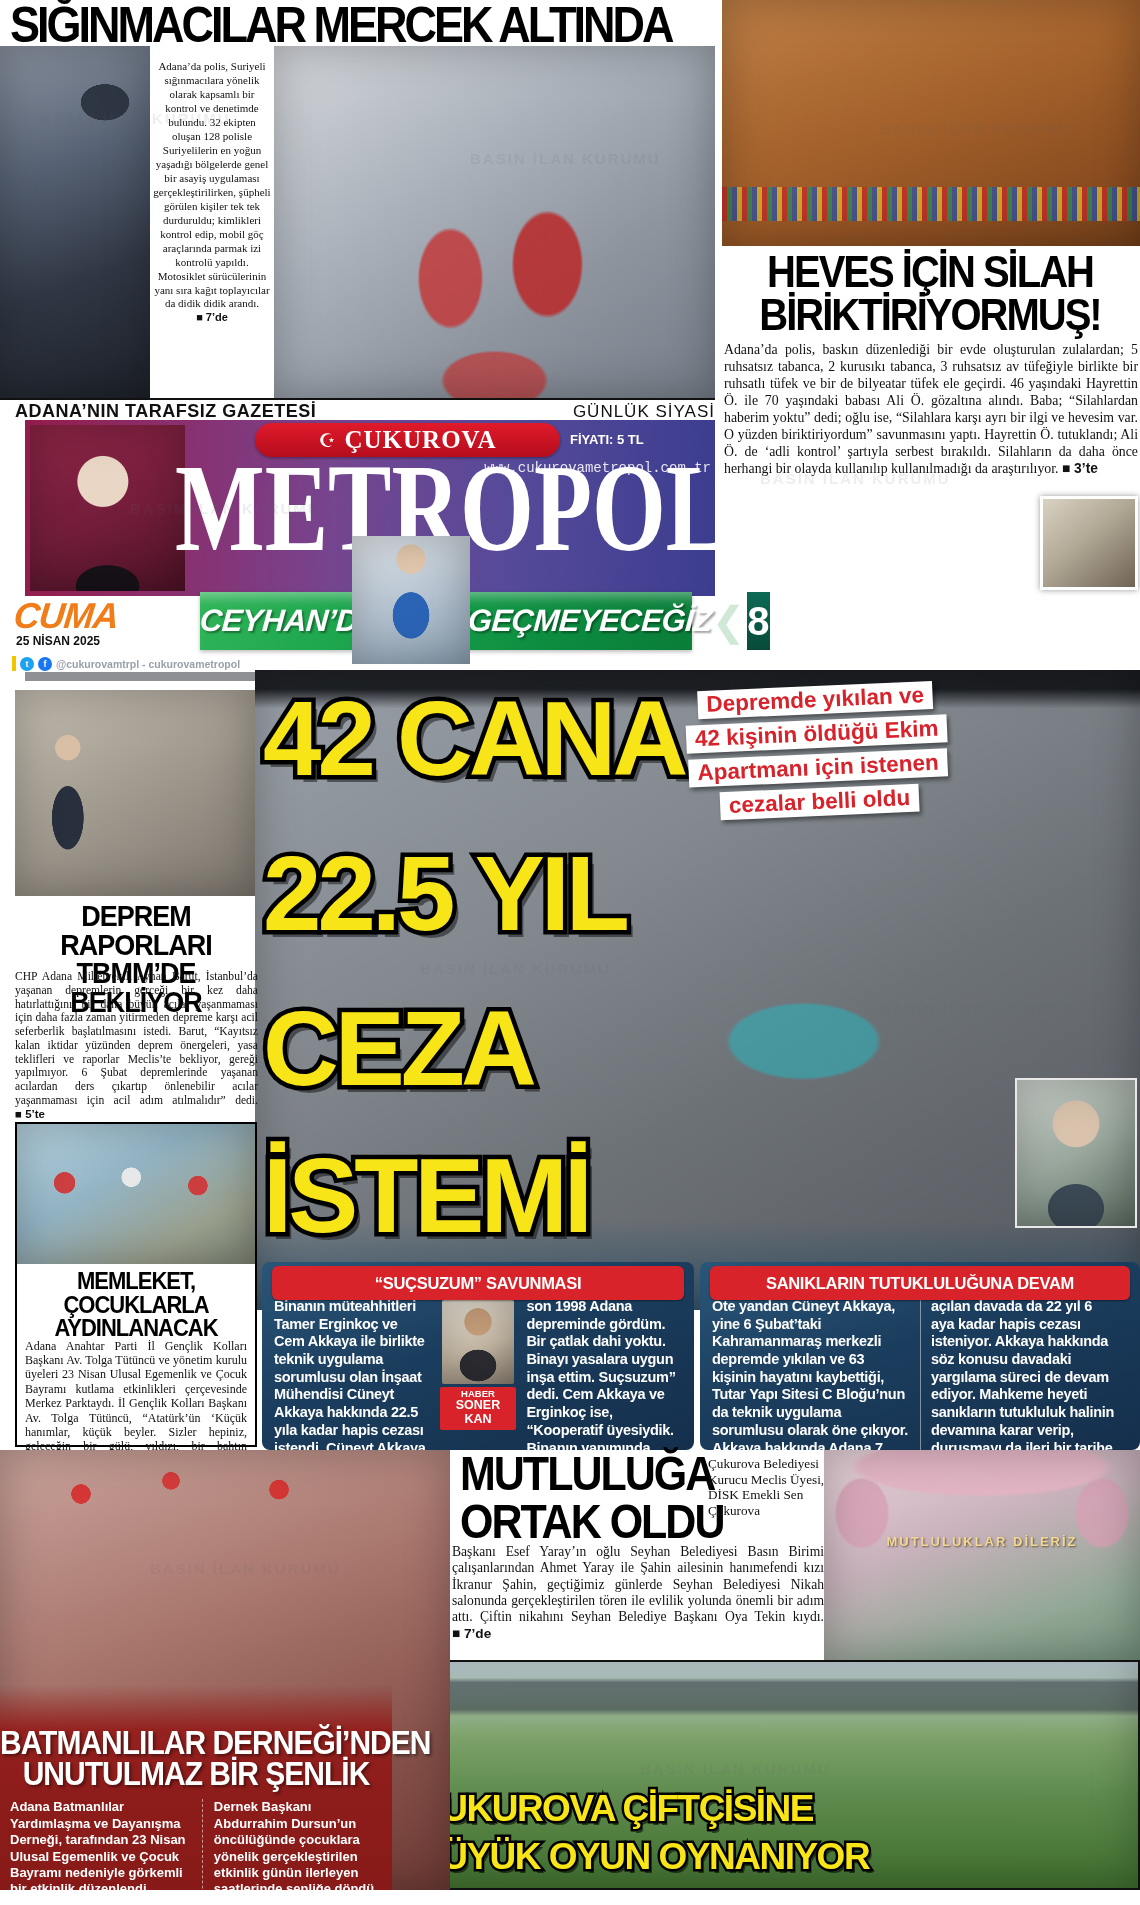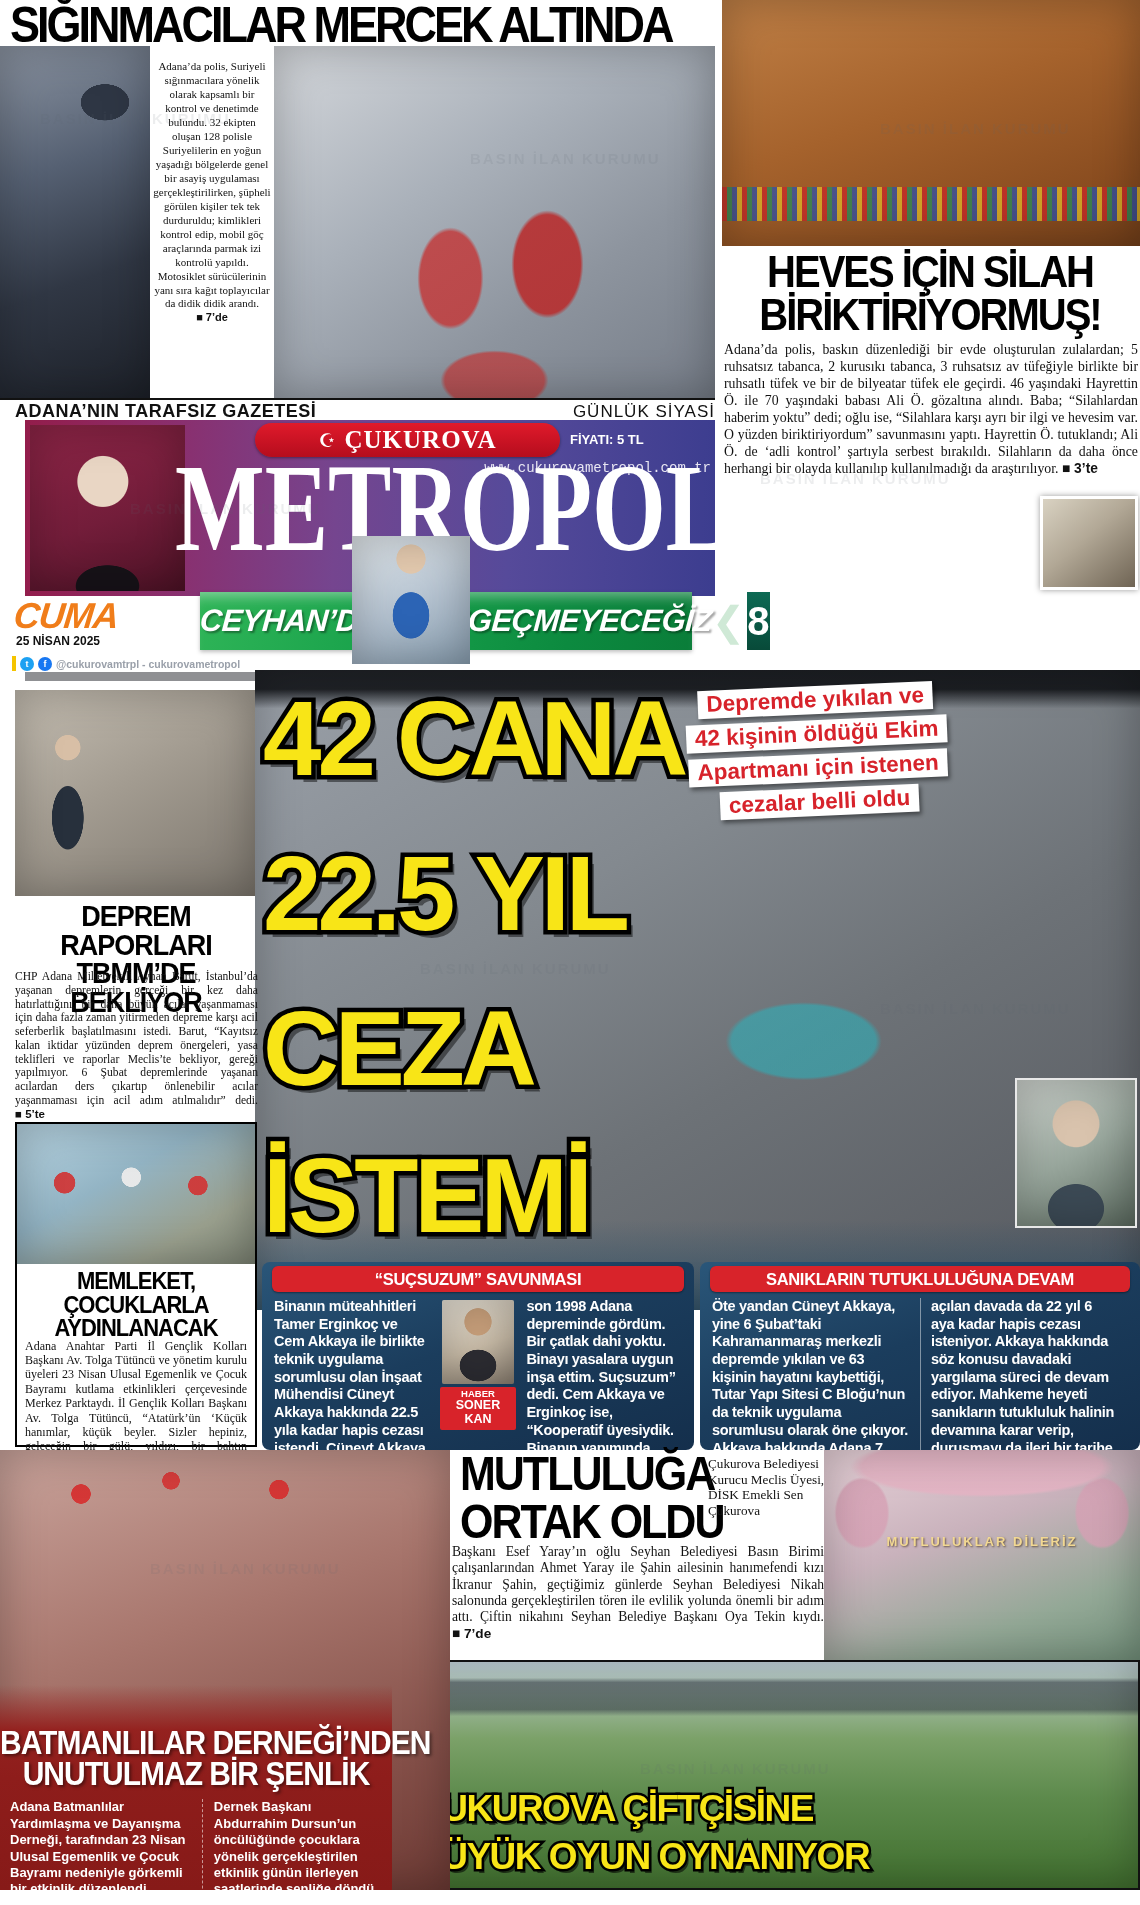--- a/index.html
+++ b/index.html
@@ -162,21 +162,21 @@
       radial-gradient(circle 10px at 48% 38%, rgba(235,235,235,.95) 0 95%, transparent 100%),
       radial-gradient(circle 10px at 76% 44%, rgba(210,50,50,.9) 0 95%, transparent 100%),
       linear-gradient(150deg,#b9d6e4 0%,#93b4c4 40%,#9aa08e 75%,#7d8474 100%); }
   #mk-headline { margin-top:6px; font-size:22px; letter-spacing:-1px; }
   #mk-body { padding:6px 8px 0; font-size:12px; line-height:1.2; text-align:justify; }
   #mk-body .ref { font-size:12px; }
 
   
   .navy { position:absolute; background:linear-gradient(160deg,#2a5679 0%,#1b3d5d 45%,#142f4c 100%);
     border-radius:8px; color:#fff; }
-  .navy .rhead { position:absolute; left:10px; right:10px; top:4px; height:26px; background:#d8232a;
+  .navy .rhead { position:absolute; left:10px; right:10px; top:4px; height:34px; background:#d8232a;
     border-radius:6px; display:flex; align-items:center; justify-content:center;
     font:bold 16.5px "Liberation Sans",sans-serif; letter-spacing:-.3px; color:#fff;
     box-shadow:0 1px 2px rgba(0,0,0,.4); }
   .navy .cols { display:flex; gap:10px; padding:36px 12px 8px; }
   .navy p { font:bold 14.5px/1.22 "Liberation Sans",sans-serif; letter-spacing:-.3px; }
   #sucsuzum { left:262px; top:1262px; width:432px; height:188px; }
   #sucsuzum .c1 { width:162px; } #sucsuzum .c2 { width:162px; }
   #sucsuzum .mid { width:80px; display:flex; flex-direction:column; align-items:center; margin-top:2px; }
   #sucsuzum .jphoto { width:72px; height:84px; border-radius:2px;
     background:

